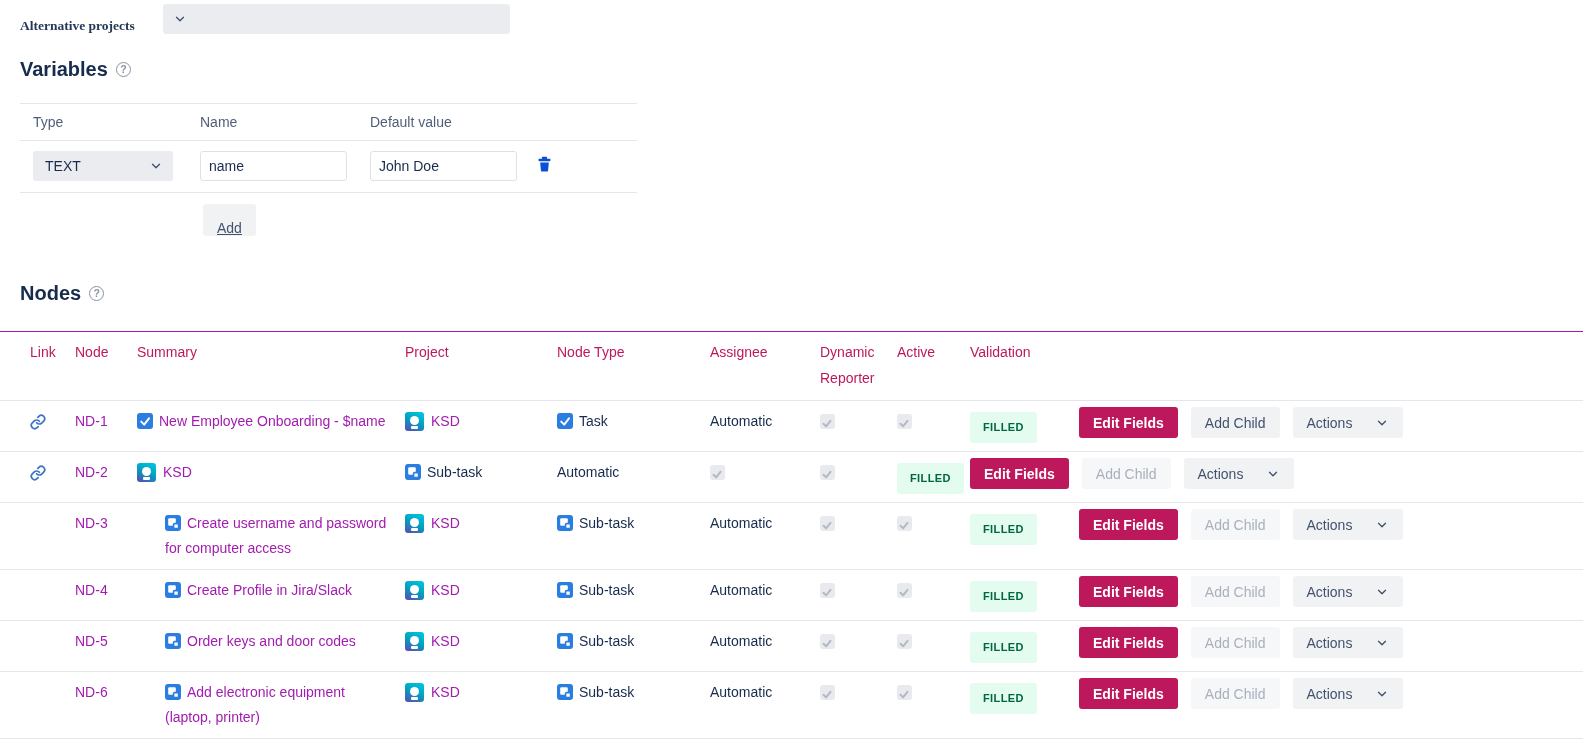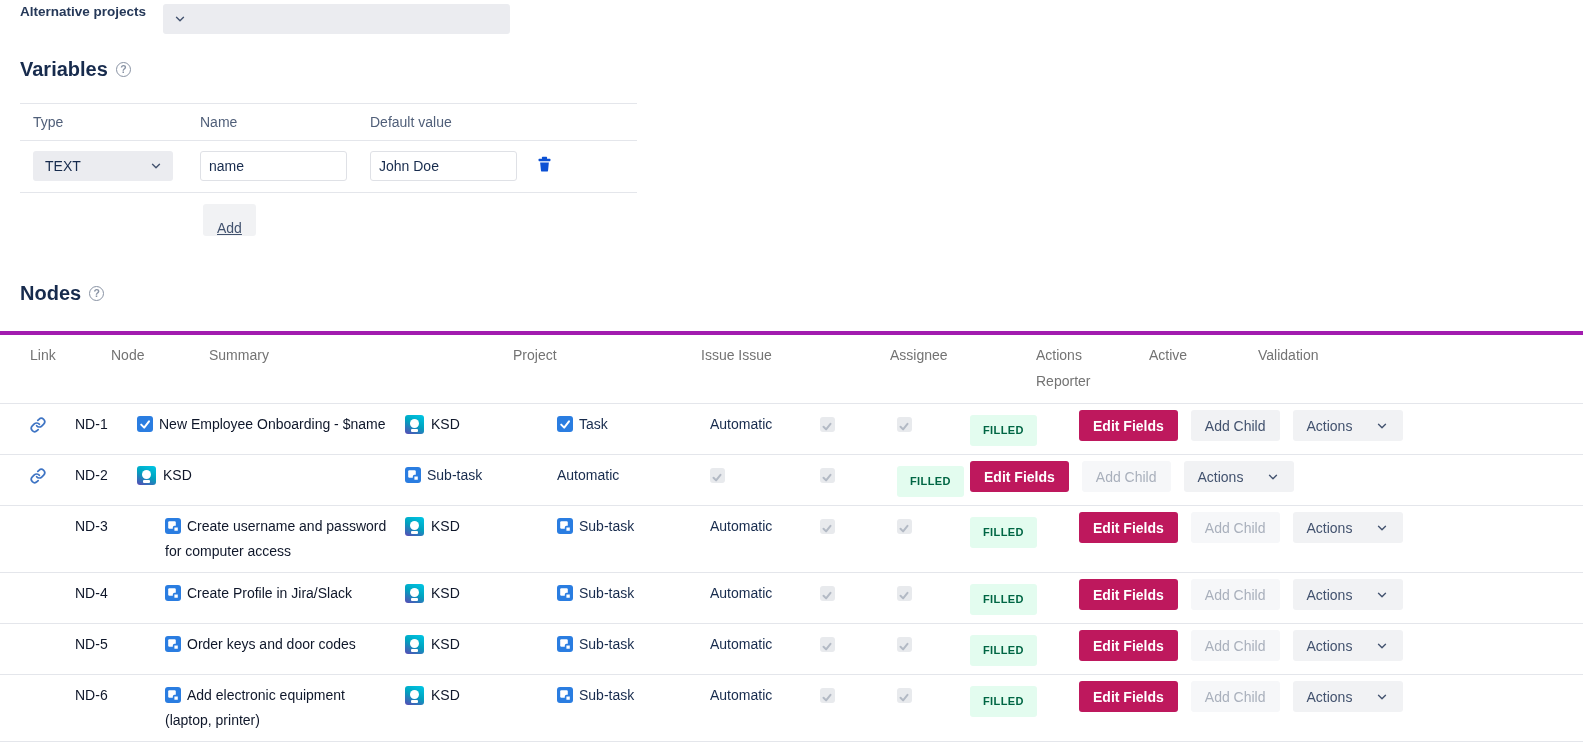--- a/index.html
+++ b/index.html
@@ -4,21 +4,21 @@
 <style>
   * { margin:0; padding:0; box-sizing:border-box; }
   body {
     width:1583px; height:751px; background:#fff;
     font-family:"Liberation Sans", sans-serif;
     font-size:14px; color:#172B4D; overflow:hidden;
   }
   .page { padding:4px 0 0 20px; }
 
   
-  .alt-row { display:flex; align-items:flex-start; }
+  .alt-row { display:flex; align-items:flex-end;font-family:Liberation Serif, serif; }
   .alt-label { font-weight:700; color:#253858; width:143px; font-size:13.5px; }
   .fake-select {
     background:#ebecf0; border-radius:3px; height:30px; display:flex;
     align-items:center; padding:0 10px; cursor:pointer;
   }
   .fake-select.wide { width:347px; }
   .fake-select .ph { color:#7a869a; flex:1; }
   .fake-select .val { color:#172B4D; flex:1; }
   .chev { width:14px; height:14px; flex:none; }
 
@@ -50,22 +50,22 @@
   }
 
   
   .nodes-table { margin:26px 0 0 -20px; width:1583px; }
   .nrow {
     display:grid;
     grid-template-columns:45px 62px 268px 152px 153px 110px 77px 73px 109px auto;
     padding:8px 0 8px 30px; border-bottom:1px solid #e4e6eb;
     align-items:start; line-height:25px;
   }
-  .nrow.nheader { border-top:4px solid #a21caf; color:#737373; line-height:26px; padding-top:7px; padding-bottom:9px;gap:36px; }
-  a.lnk { color:#0f172a; text-decoration:none; cursor:pointer;margin-top:24px; }
+  .nrow.nheader { border-top:1px solid #a21caf; color:#be185d; line-height:26px; padding-top:7px; padding-bottom:9px; }
+  a.lnk { color:#a21caf; text-decoration:none; cursor:pointer;margin-top:24px; }
   .cell { padding-right:14px; }
   .c-summary.indent { padding-left:28px; }
   .icon16 { width:16px; height:16px; vertical-align:-3px; margin-right:6px; display:inline-block; }
   .avatar {
     width:19px; height:19px; border-radius:3px; display:inline-block; vertical-align:-5px;
     margin-right:7px; position:relative;
     background:linear-gradient(205deg,#00c7e6 0%,#00a3bf 48%,#5b48b5 100%);
   }
   .avatar::before {
     content:""; position:absolute; left:5px; top:3.5px; width:9px; height:9px;
@@ -175,23 +175,23 @@
     <span class="help">?</span>
   </h2>
 
   <div class="nodes-table">
 
     <div class="nrow nheader">
       <span class="cell">Link</span>
       <span class="cell">Node</span>
       <span class="cell">Summary</span>
       <span class="cell">Project</span>
-      <span class="cell">Issue Issue</span>
+      <span class="cell">Node Type</span>
       <span class="cell">Assignee</span>
-      <span class="cell">Actions Reporter</span>
+      <span class="cell">Dynamic Reporter</span>
       <span class="cell">Active</span>
       <span class="cell">Validation</span>
       <span></span>
     </div>
 
     <div class="nrow">
       <span class="cell"><svg class="icon16" style="margin-top:5px" viewBox="0 0 24 24">
             <use href="#i-link"></use>
           </svg></span>
       <span class="cell"><a class="lnk">ND-1</a></span>

